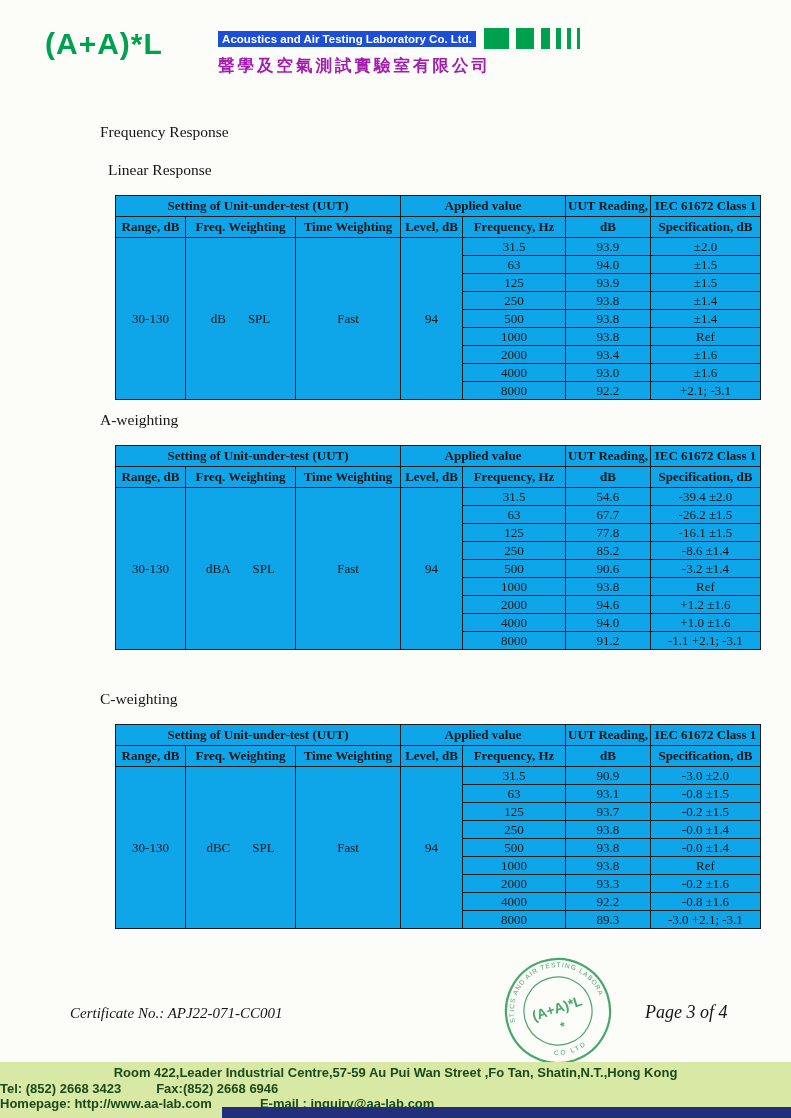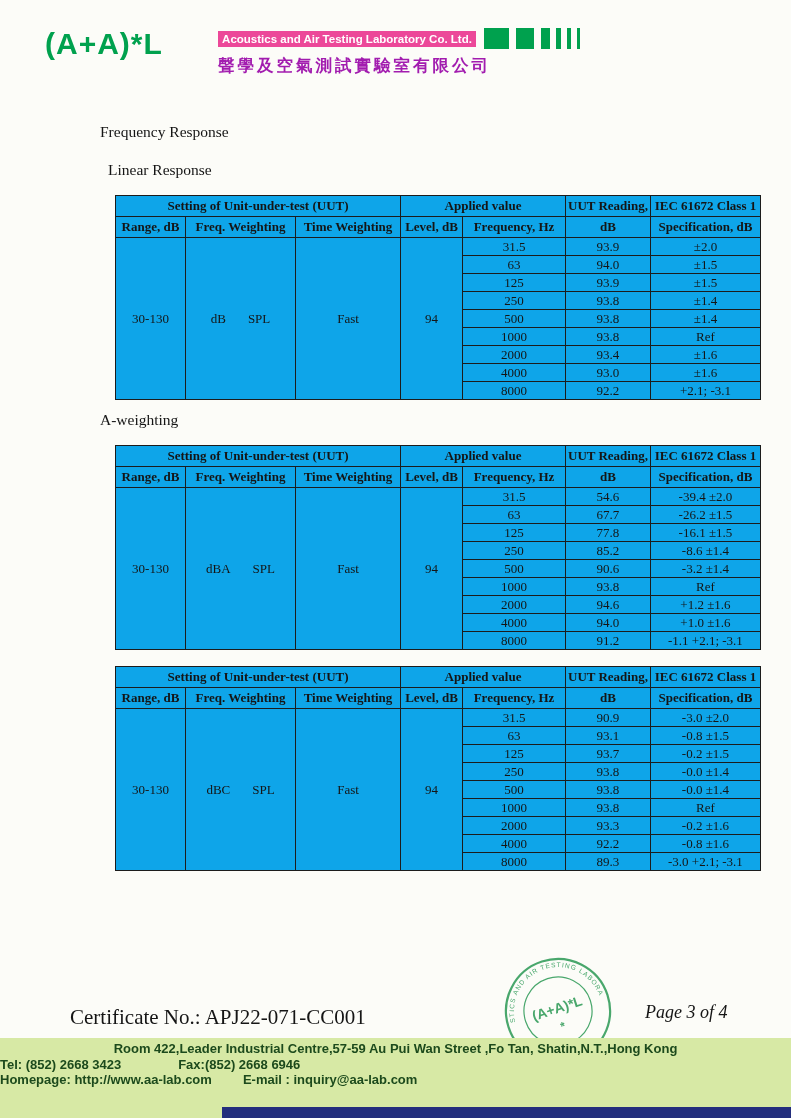--- a/index.html
+++ b/index.html
@@ -12,21 +12,21 @@
 
   
   .header { padding:28px 0 0 45px; display:flex; align-items:flex-start; }
   .logo {
     font-family:"Liberation Sans", sans-serif; font-weight:bold;
     font-size:30px; line-height:1.05; color:#00a14e; width:173px; letter-spacing:1px;
   }
   .header-right { flex:1; }
   .bar-row { display:flex; align-items:center; }
   .company-bar {
-    background:#ec4899; color:#fff; height:16px; width:258px;
+    background:#1d4ed8; color:#fff; height:16px; width:258px;
     display:flex; align-items:center; justify-content:center;
     font-family:"Liberation Sans", sans-serif; font-weight:bold; font-size:11.5px;
     white-space:nowrap;
   }
   .deco { background:#00a14e; height:21px; margin-left:8px; }
   .d1{width:25px;} .d2{width:18px; margin-left:7px;} .d3{width:9px; margin-left:7px;}
   .d4{width:5px; margin-left:6px;} .d5{width:4px; margin-left:6px;} .d6{width:3px; margin-left:6px;}
   .company-zh {
     margin-top:6px; color:#a21caf; font-weight:bold; font-size:16.5px;
     letter-spacing:3px; font-family:"Liberation Sans", sans-serif;
@@ -49,37 +49,37 @@
   .rt th { font-weight:bold; font-size:13px; height:21px; }
   .rt td { font-size:13px; height:18px; }
   col.c1{width:70px;} col.c2{width:110px;} col.c3{width:105px;} col.c4{width:62px;}
   col.c5{width:103px;} col.c6{width:80px;} col.c7{width:110px;}
   .fwcell span { display:inline-block; }
   .fwcell span + span { margin-left:22px; }
 
   
   .cert-line {
     position:absolute; left:70px; top:1005px;
-    font-size:21px;
+    font-style:italic; font-size:15px;
   }
   .page-no {
     position:absolute; left:645px; top:1002px;
     font-style:italic; font-size:18px;
   }
   .stamp { position:absolute; left:488px; top:955px; width:140px; height:112px; opacity:.92; }
 
   .footer-bar {
-    position:absolute; left:0; right:0; bottom:0; height:80px;
+    position:absolute; left:0; right:0; bottom:0; height:56px;
     background:#d7e9a5; color:#1c4a1c; text-align:center;
     font-family:"Liberation Sans", sans-serif; font-weight:bold; font-size:13px;
     padding-top:3px; line-height:15.5px;
   }
   .footer-row { display:flex; justify-content:flex-start; }
-  .footer-row span + span { margin-left:57px; }
-  .footer-row3 span + span { margin-left:31px; }
+  .footer-row span + span { margin-left:35px; }
+  .footer-row3 span + span { margin-left:48px; }
   .navy-strip { position:absolute; right:0; bottom:0; height:11px; width:569px; background:#232e7d; }
 </style>
 </head>
 <body>
 
 <div class="page">
 
   <div class="header">
     <div class="logo">(A+A)*L</div>
     <div class="header-right">
@@ -254,20 +254,21 @@
             </tr>
             <tr>
               <td>8000</td>
               <td>91.2</td>
               <td>-1.1 +2.1; -3.1</td>
             </tr>
           </tbody>
         </table>
       </div>
 
+    <div class="heading st-3">C-weighting</div>
     <div class="table-host">
         <table class="rt">
           <colgroup>
             <col class="c1">
             <col class="c2">
             <col class="c3">
             <col class="c4">
             <col class="c5">
             <col class="c6">
             <col class="c7">

